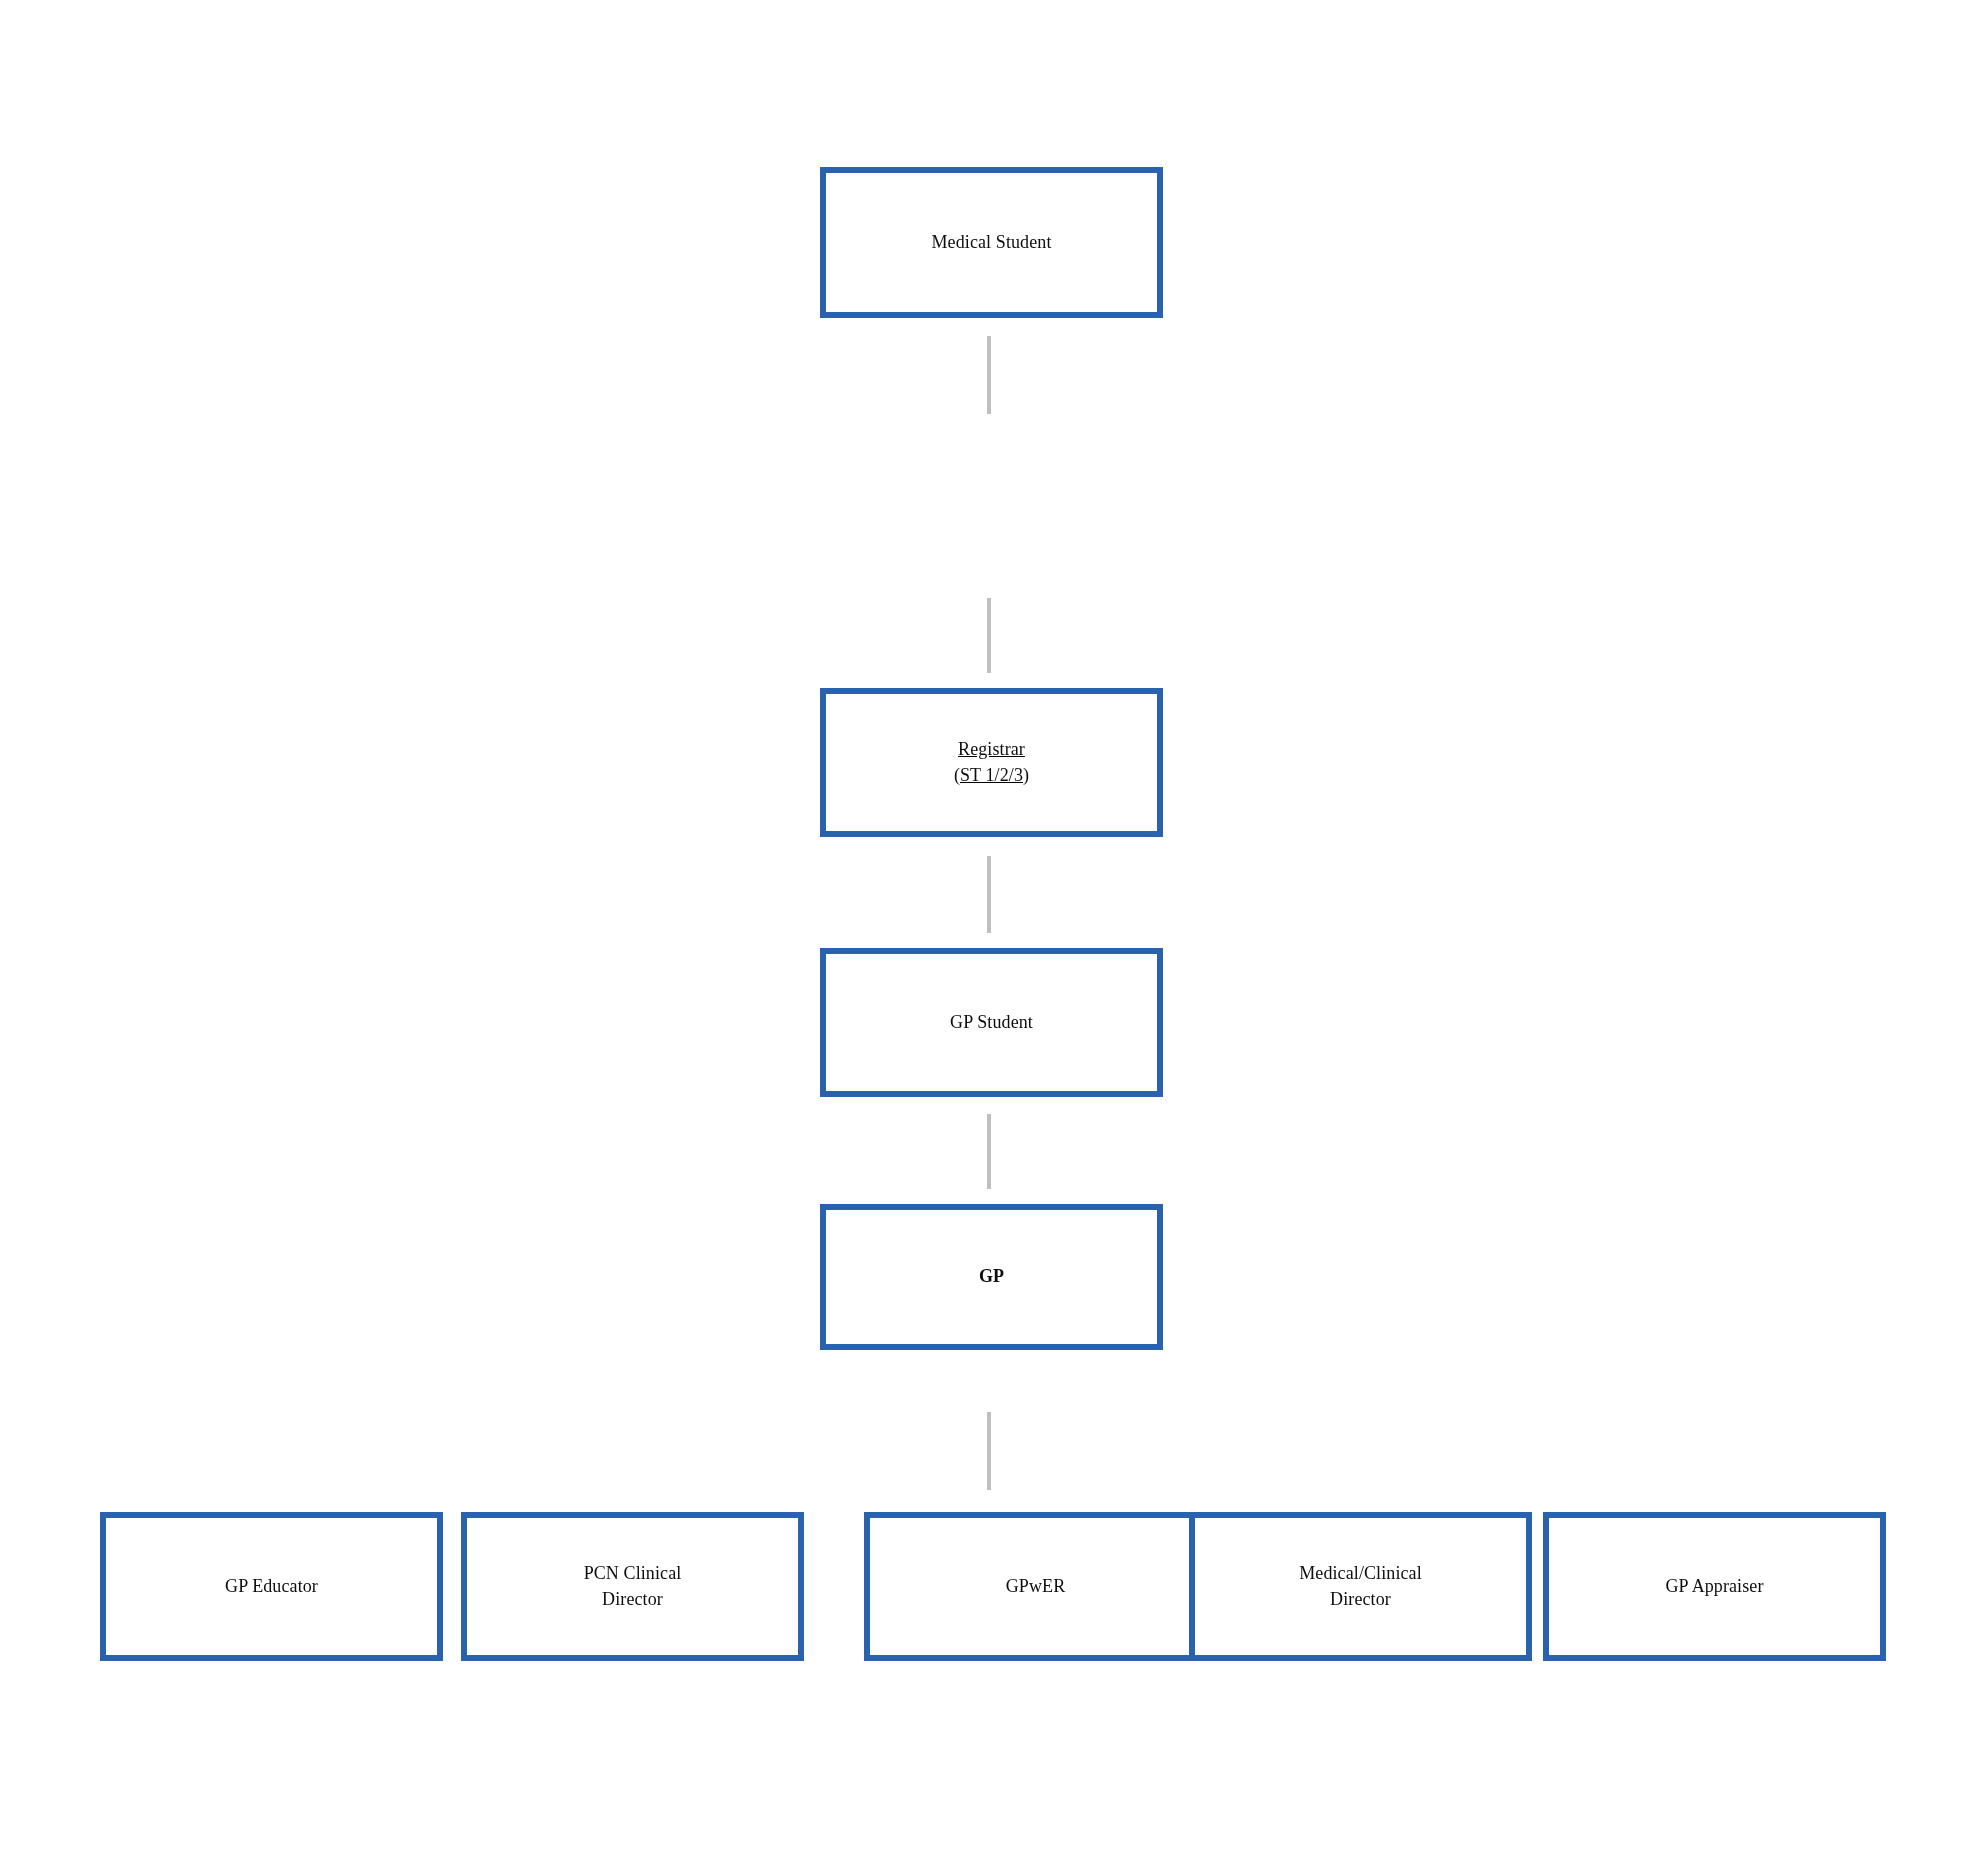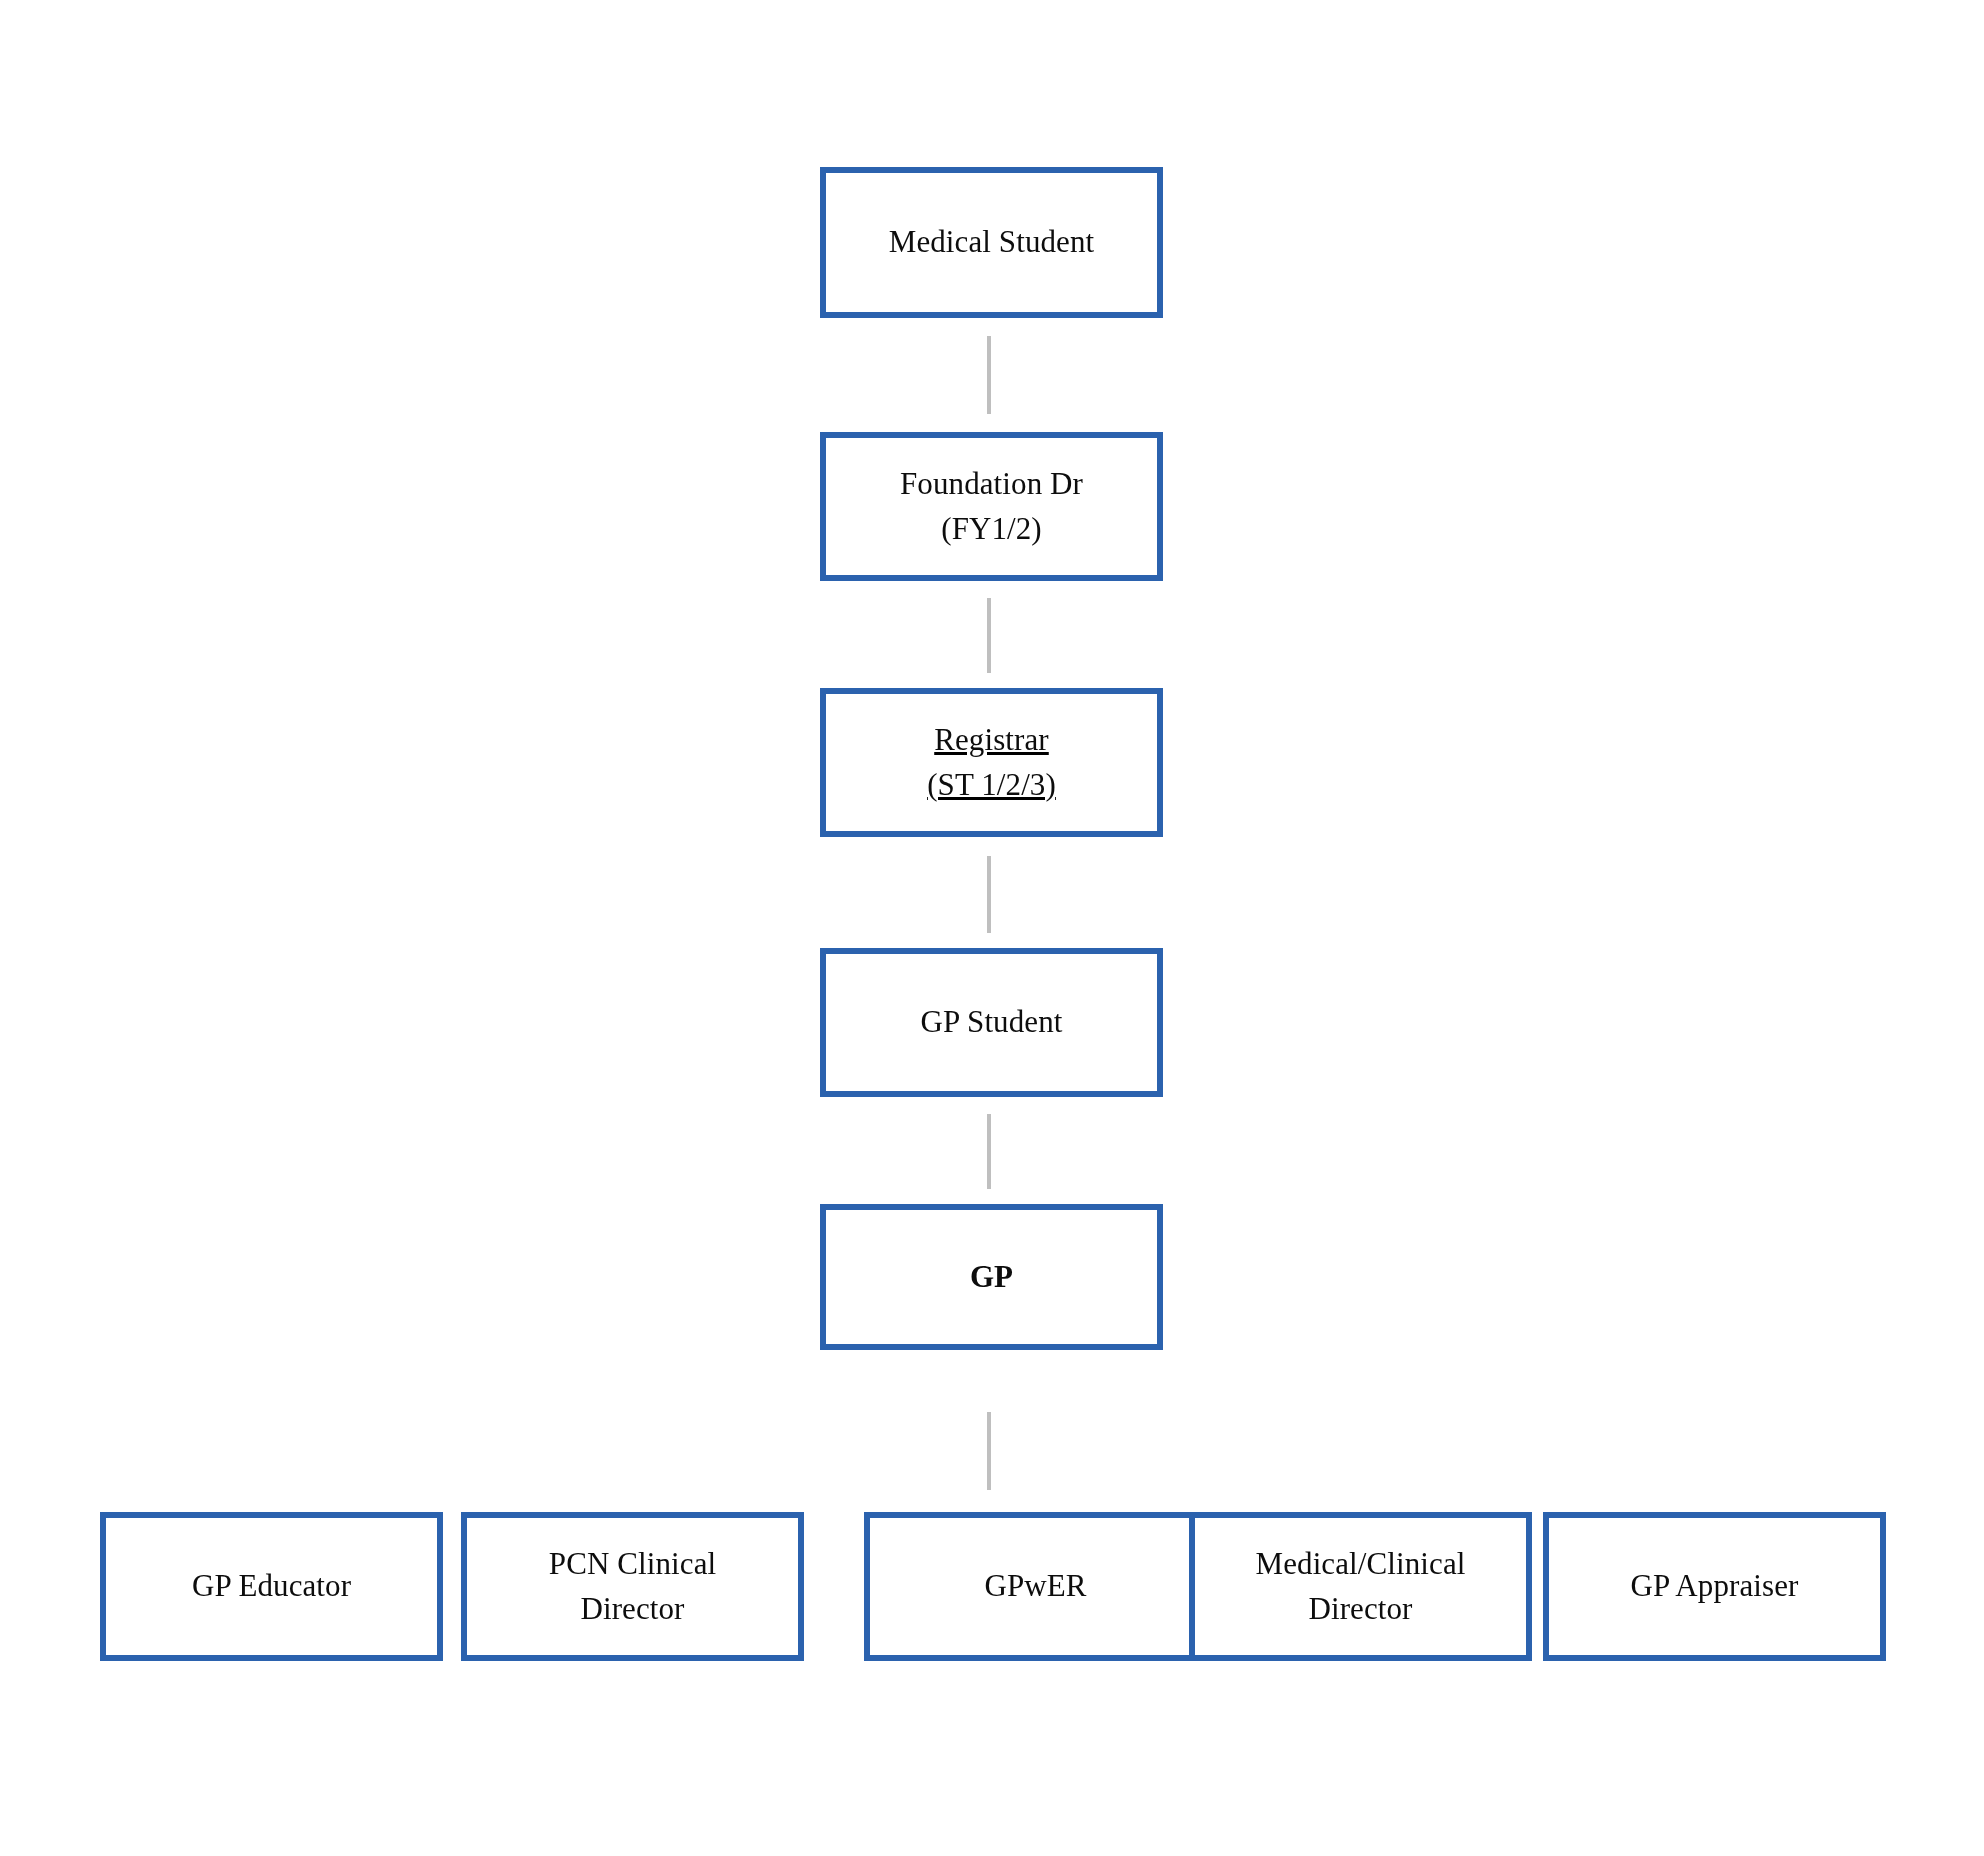--- a/index.html
+++ b/index.html
@@ -29,21 +29,21 @@
     background: #ffffff;
     border: 6.5px solid #2B62AE;
     display: flex;
     align-items: center;
     justify-content: center;
     text-align: center;
   }
 
   .node-label {
     font-family: "Liberation Serif", "DejaVu Serif", serif;
-    font-size: 31px;
+    font-size: 18px;
     line-height: 1.42;
     color: #0d0d0d;
     letter-spacing: 0.1px;
     padding: 0 9px;
     white-space: pre-line;
   }
 
   .connector {
     position: absolute;
     background: #BFBFBF;
@@ -78,24 +78,20 @@
 <body>
 
 <div id="diagram-canvas">
 
   <div class="node-box chain-box" id="node-medical-student">
     <span class="node-label">Medical Student</span>
   </div>
 
   <div class="connector" id="connector-1"></div>
 
-  <div class="node-box chain-box" id="node-foundation-dr">
-    <span class="node-label">Foundation Dr
-(FY1/2)</span>
-  </div>
 
   <div class="connector" id="connector-2"></div>
 
   <div class="node-box chain-box" id="node-registrar">
     <span class="node-label">Registrar
 (ST 1/2/3)</span>
   </div>
 
   <div class="connector" id="connector-3"></div>
 

